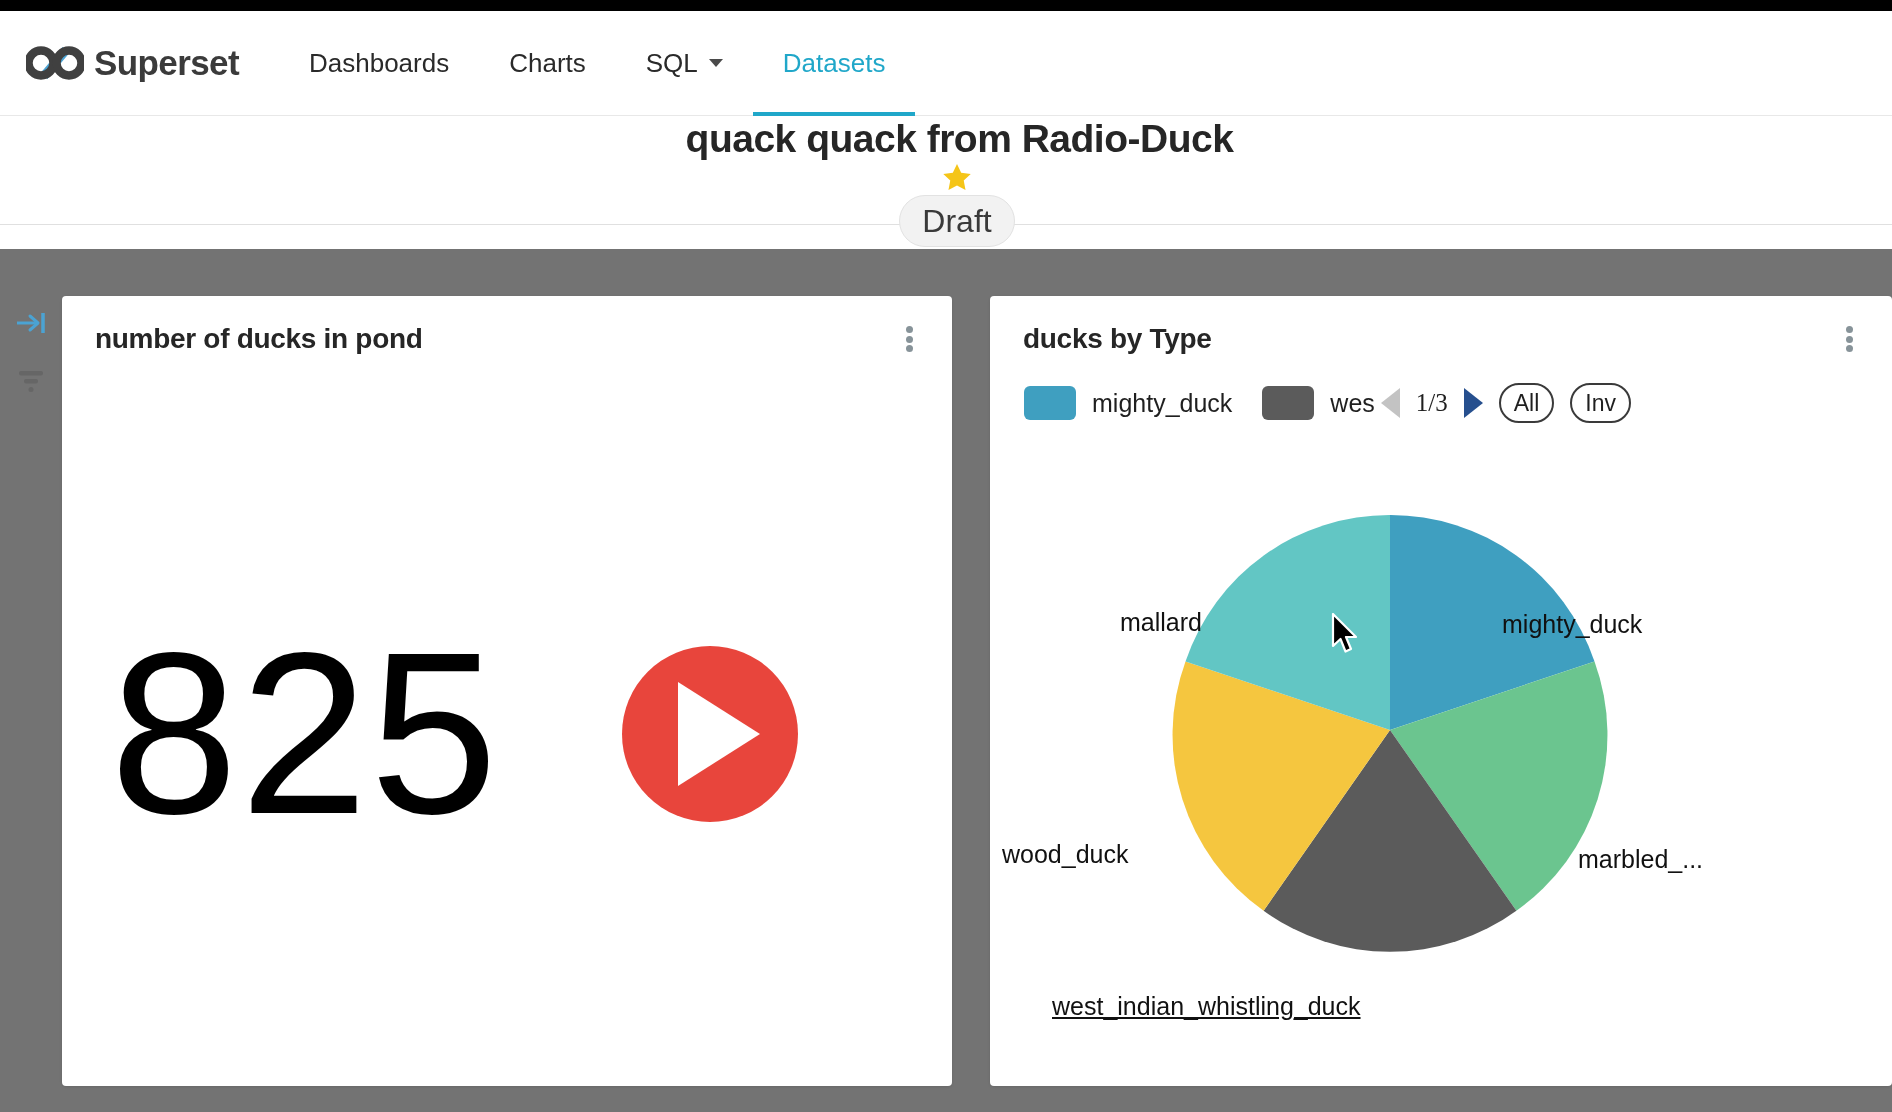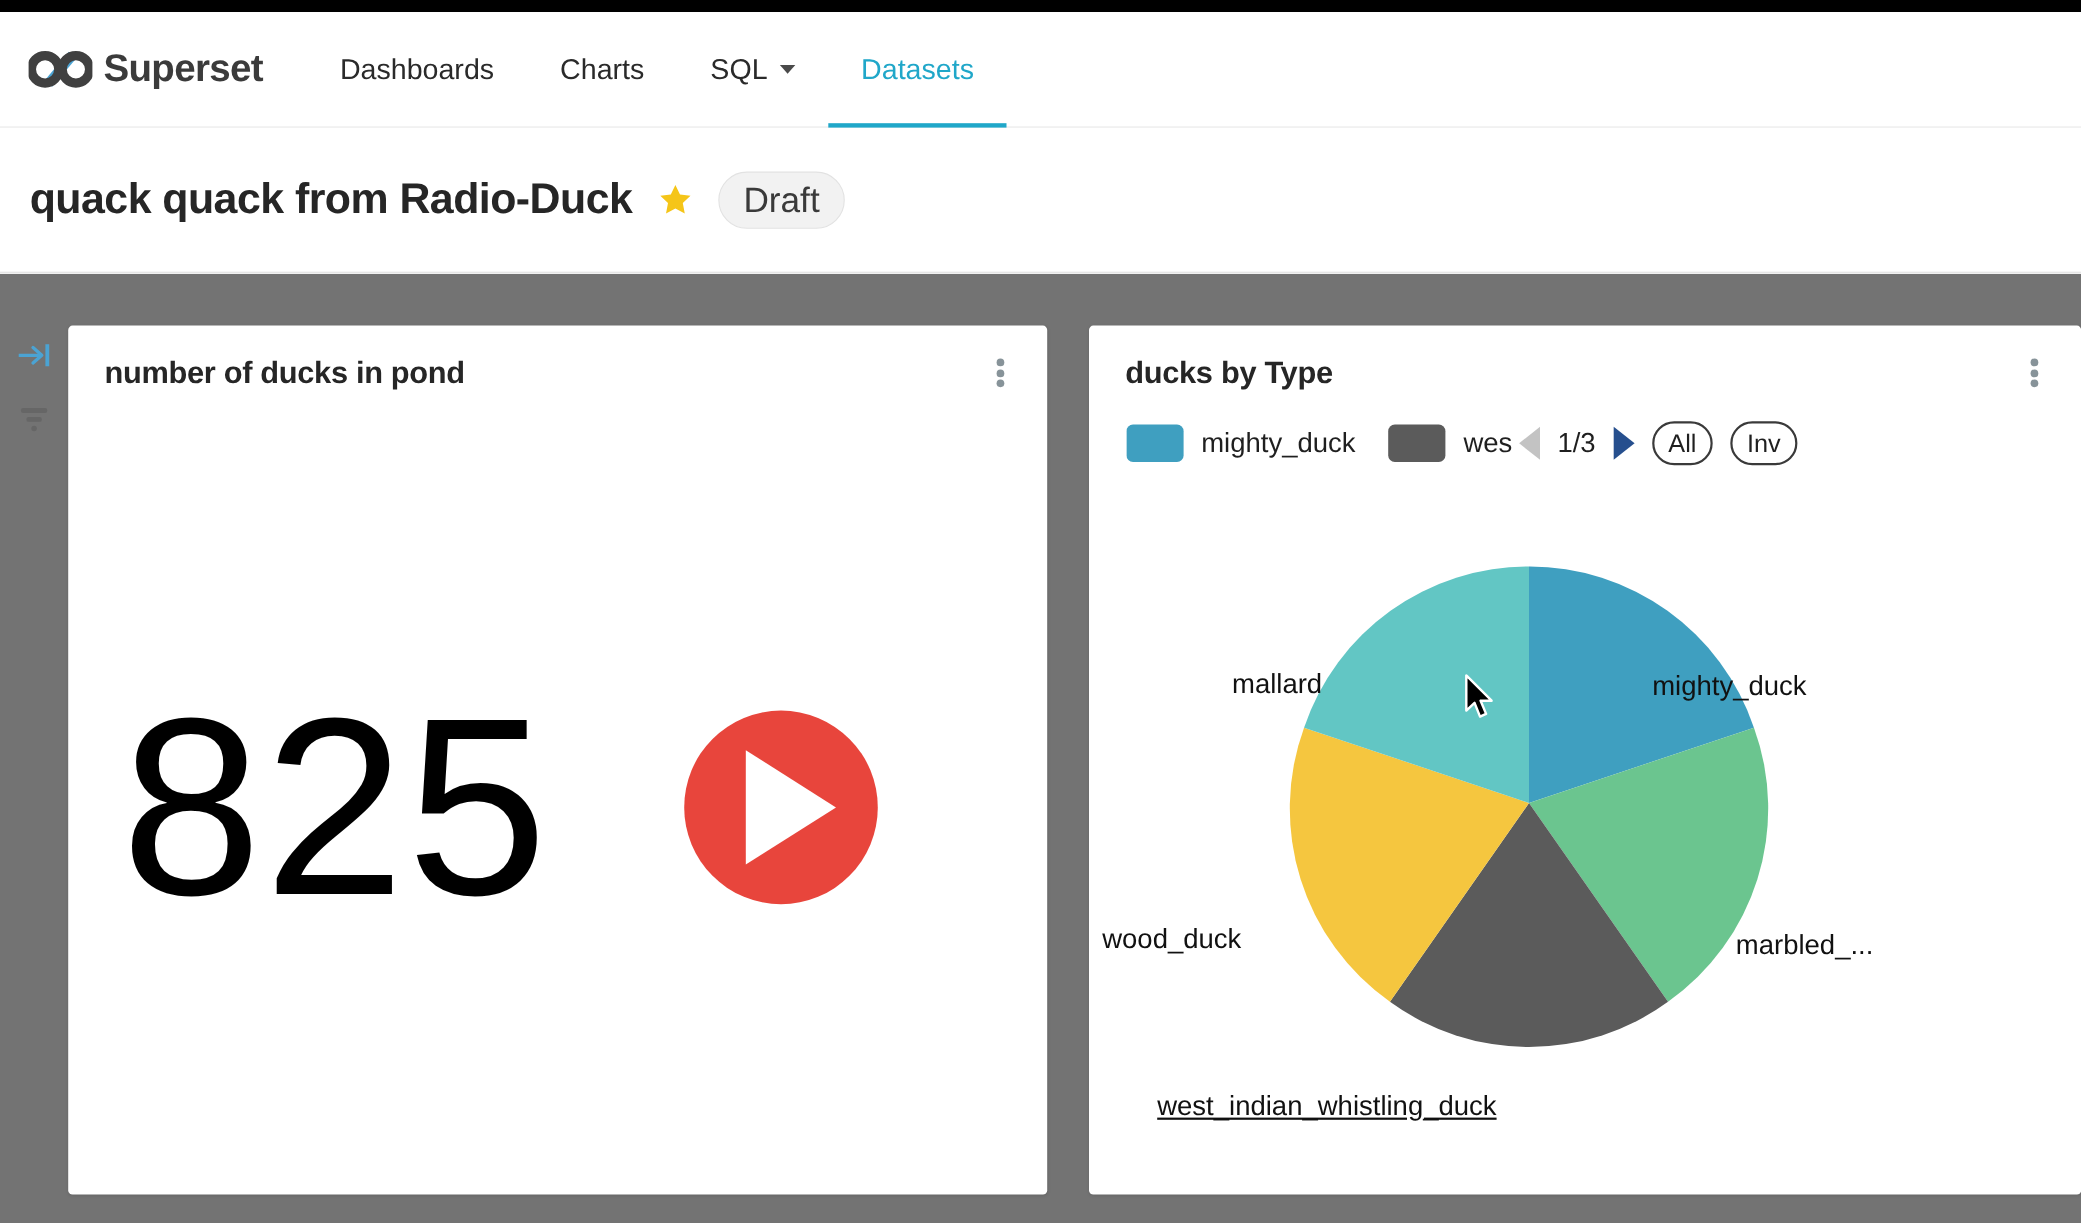--- a/index.html
+++ b/index.html
@@ -53,24 +53,24 @@
     display: inline-block; margin-left: 11px;
     width: 0; height: 0;
     border-left: 7px solid transparent;
     border-right: 7px solid transparent;
     border-top: 8px solid #4a4a4a;
   }
 
   
   .dash-header {
     position: absolute; top: 117px; left: 0;
-    width: 1892px; height: 131px;
+    width: 1892px; height: 108px;
     background: #ffffff;
     border-bottom: 1px solid #e0e0e0;
-    display: flex; align-items: center;
+    display: flex; align-items: center; flex-direction: column;
   }
   .dash-title {
     margin-left: 27px;
     font-size: 39px; font-weight: bold; color: #262626;
     letter-spacing: -0.5px; white-space: nowrap;
   }
   .star-icon { margin-left: 22px; display: block; }
   .draft-badge {
     margin-left: 22px;
     background: #f2f2f2;
@@ -171,21 +171,21 @@
   }
   .legend-item { display: flex; align-items: center; flex-shrink: 0; }
   .legend-swatch {
     width: 52px; height: 34px; border-radius: 6px; flex-shrink: 0;
   }
   .legend-label {
     margin-left: 16px; margin-right: 30px;
     font-size: 25px; color: #1f1f1f; white-space: nowrap;
   }
   .legend-label.truncated { margin-right: 0; }
-  .pager { display: flex; align-items: center; flex-shrink: 0; margin-left: 6px; }
+  .pager { display: flex; align-items: center; flex-shrink: 0; margin-left: 6px; font-family: Liberation Serif, serif; }
   .pg-arrow { width: 0; height: 0; cursor: pointer; }
   .pg-prev {
     border-top: 15px solid transparent;
     border-bottom: 15px solid transparent;
     border-right: 19px solid #c3c3c3;
   }
   .pg-next {
     border-top: 15px solid transparent;
     border-bottom: 15px solid transparent;
     border-left: 19px solid #264f8e;

